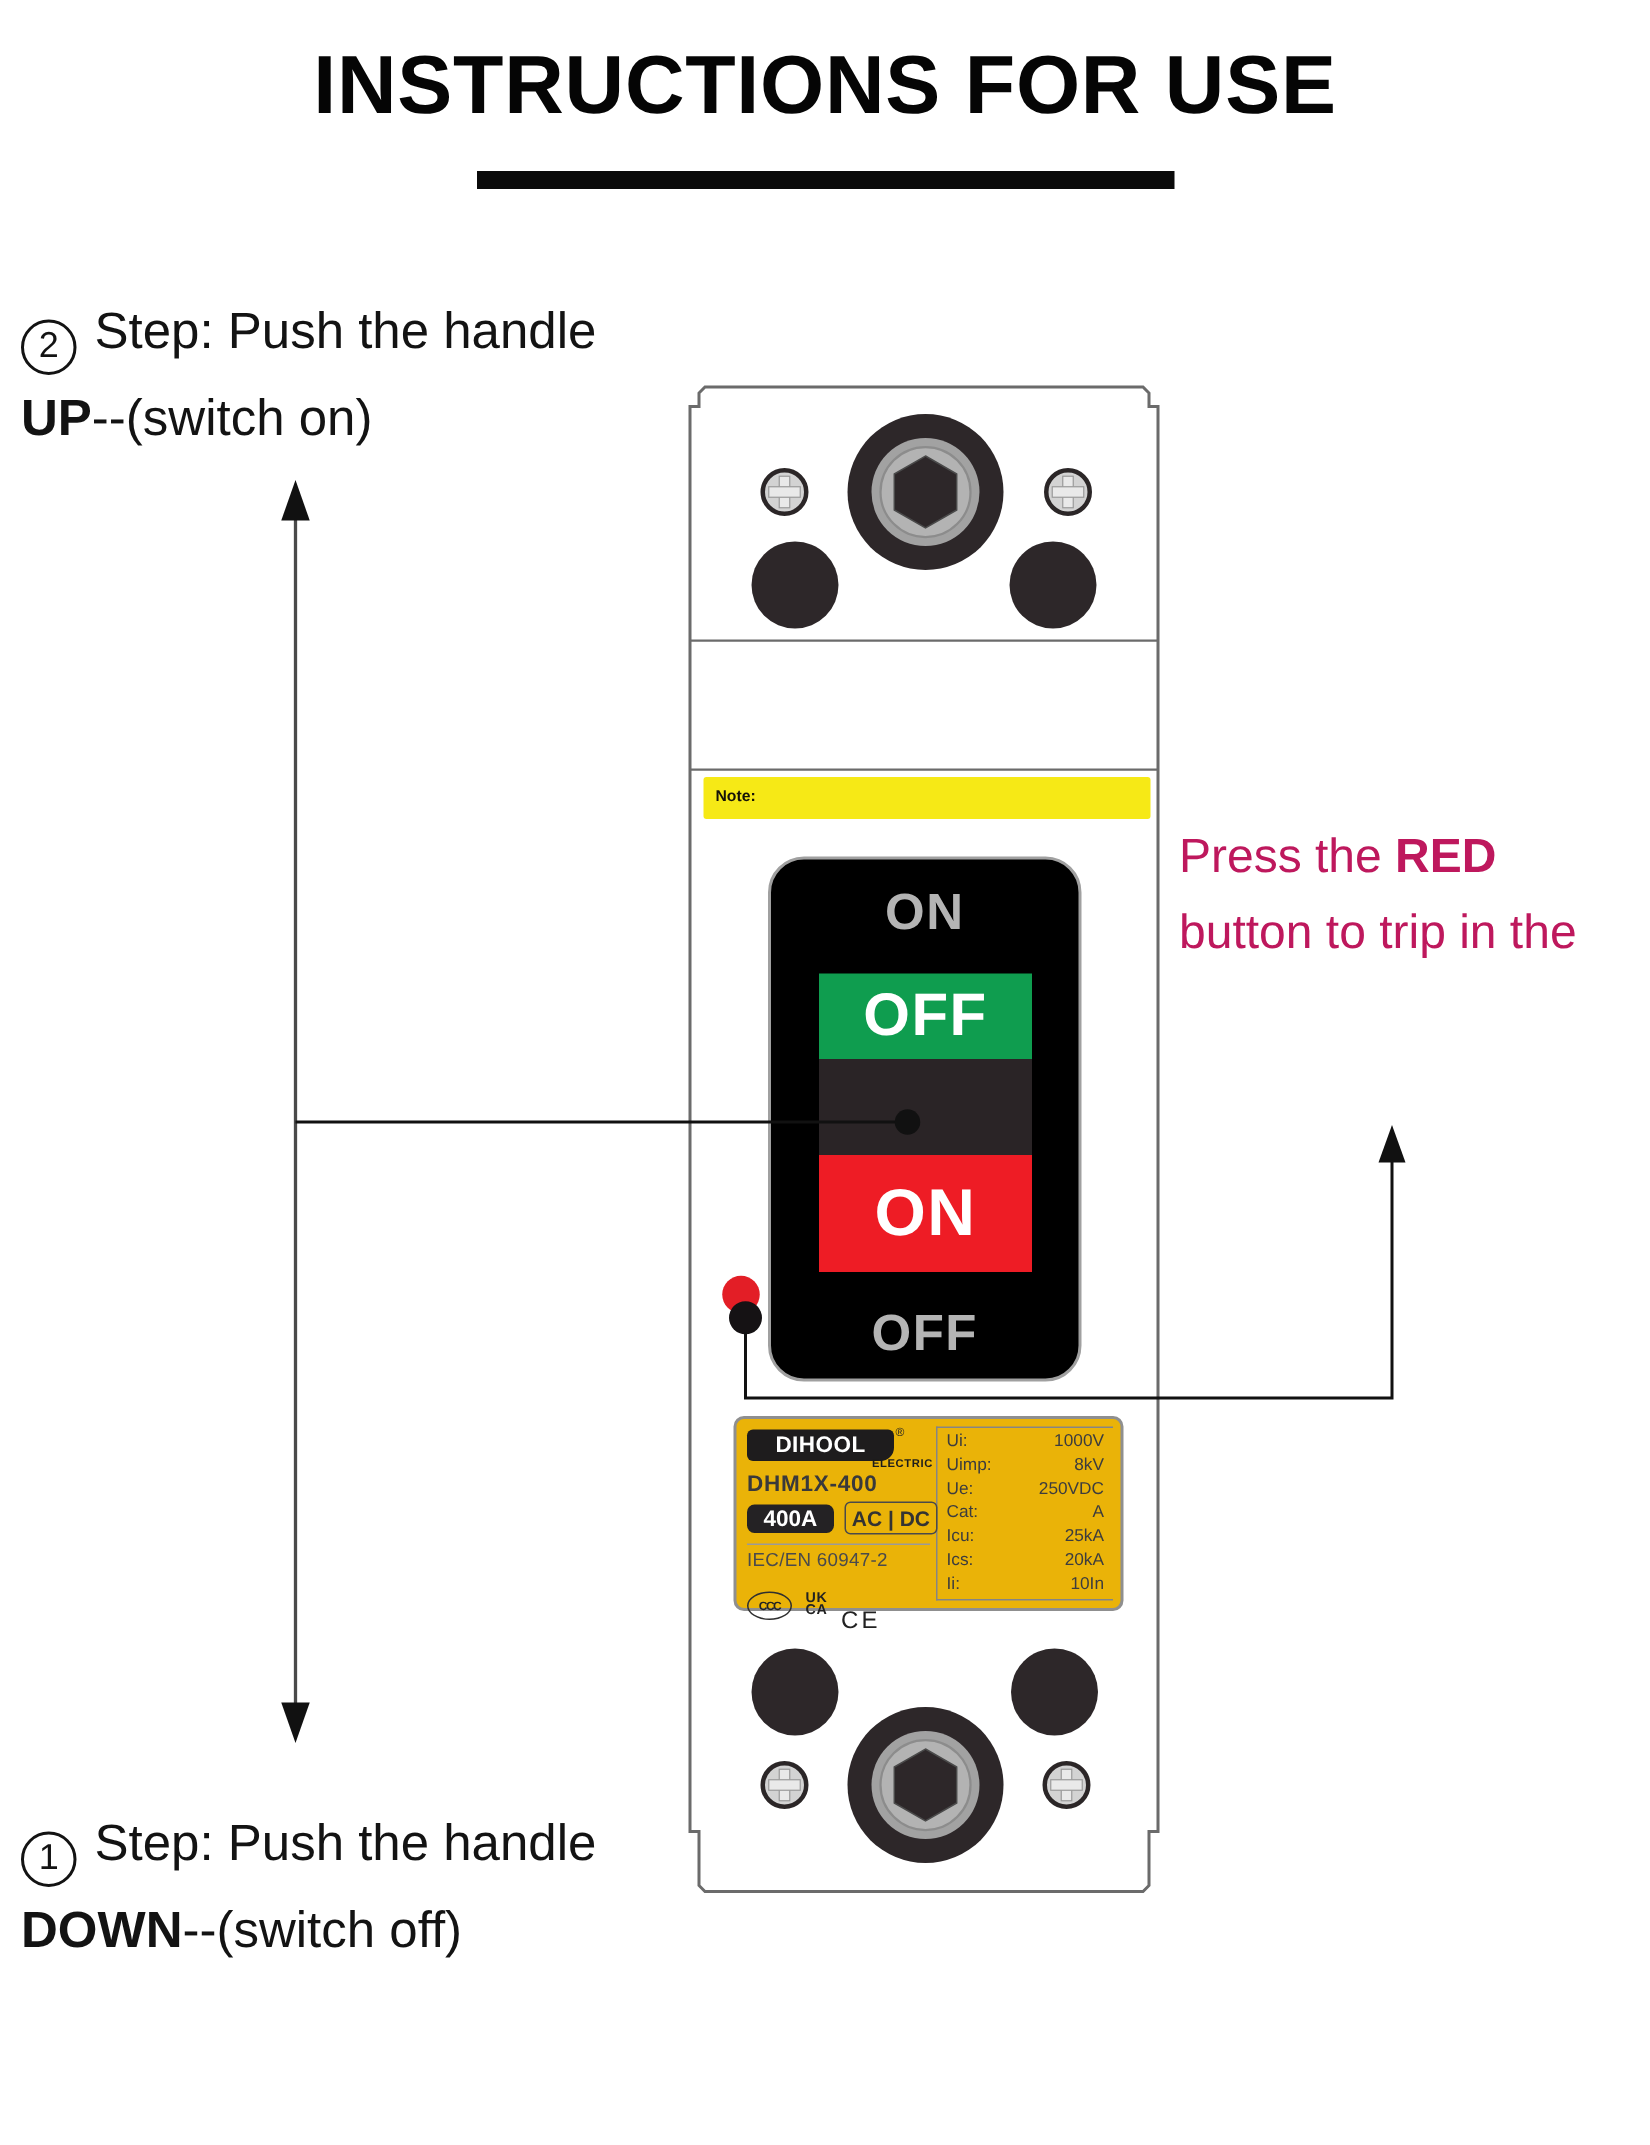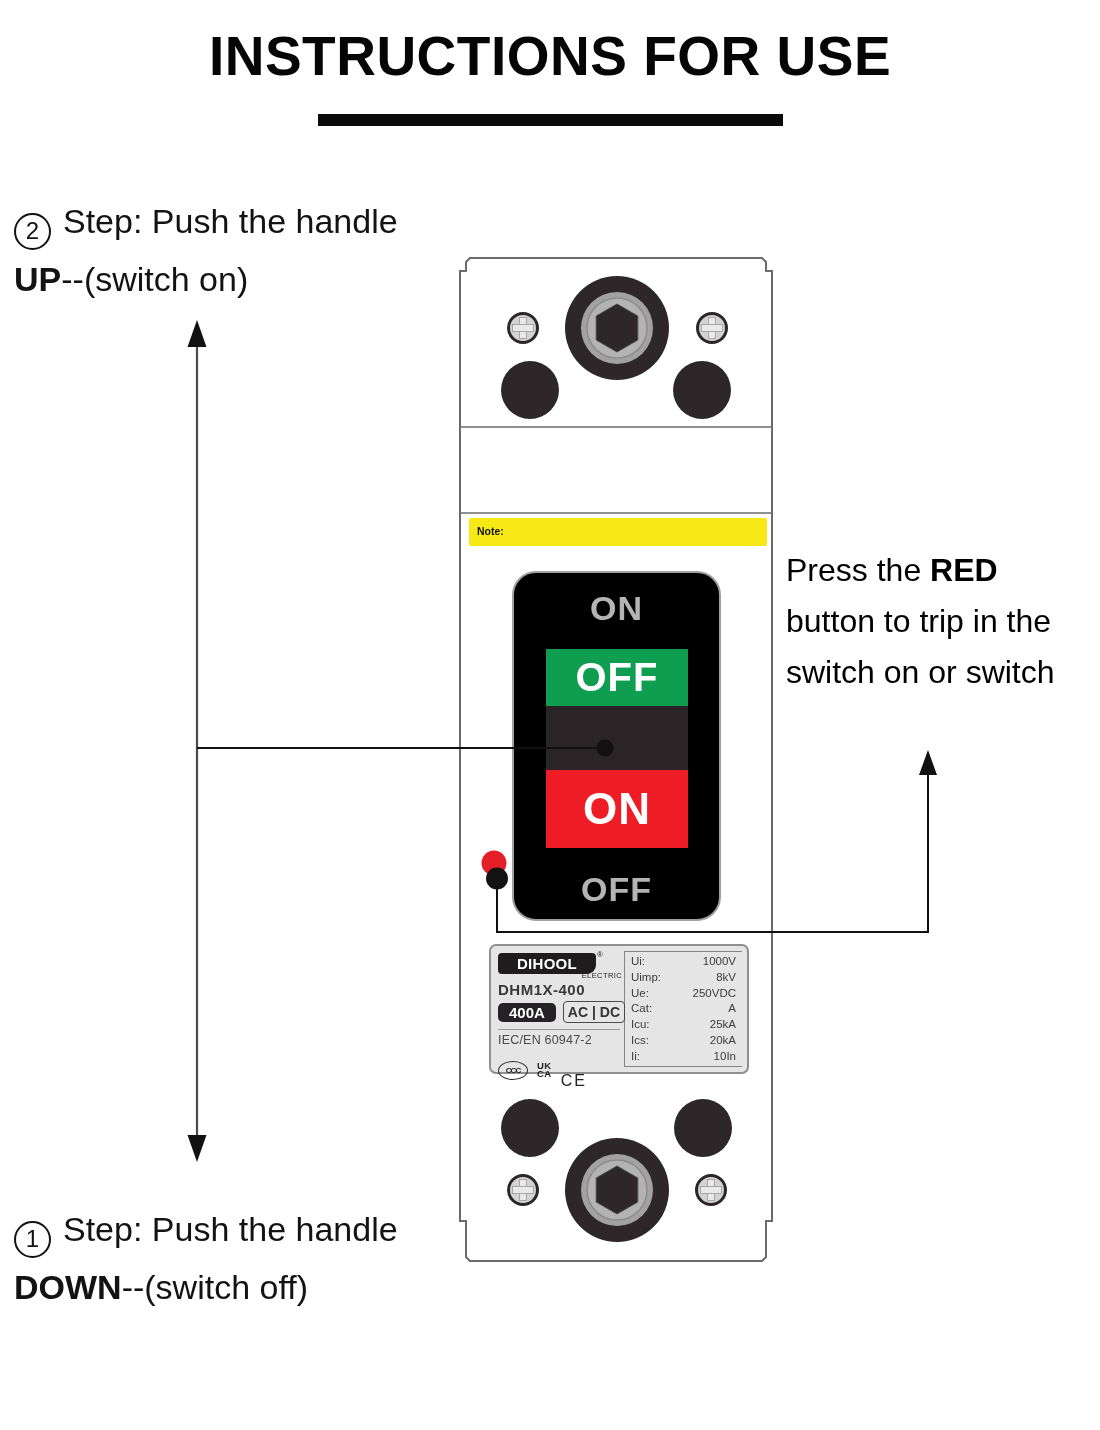--- a/index.html
+++ b/index.html
@@ -21,21 +21,21 @@
   .step .circ{
     display:inline-flex;width:37px;height:37px;border:2.5px solid #131313;border-radius:50%;
     align-items:center;justify-content:center;font-size:24px;margin-right:12px;vertical-align:-6px;
     box-sizing:border-box;
   }
   .step b{font-weight:bold;}
   .step2{left:14px;top:192px;}
   .step1{left:14px;top:1200px;}
 
   
-  .press{left:786px;top:545px;font-size:32px;line-height:51px;color:#000000;white-space:nowrap;}
+  .press{left:786px;top:545px;font-size:32px;line-height:51px;color:#be185d;white-space:nowrap;}
   .press b{font-weight:bold;}
 
   
   .layer{left:0;top:0;width:1100px;height:1430px;pointer-events:none;}
   .z1{z-index:1;} .z2{z-index:2;} .z5{z-index:5;}
 
   
   .note{
     left:469px;top:518px;width:298px;box-sizing:border-box;z-index:2;
     background:#f6e916;border-radius:2px;padding:5px 5px 6px 8px;
@@ -54,30 +54,30 @@
   .pos-top{top:16px;} .pos-bottom{bottom:10px;}
   .blocks{position:absolute;left:32px;top:76px;width:142px;}
   .blk{width:100%;text-align:center;color:#ffffff;font-weight:bold;}
   .blk-green{height:57px;line-height:57px;background:#0f9d4f;font-size:40px;letter-spacing:1px;}
   .blk-black{height:64px;background:#2a2426;}
   .blk-red{height:78px;line-height:78px;background:#ee1c25;font-size:44px;letter-spacing:1px;}
 
   
   .plate{
     left:489px;top:944px;width:260px;height:130px;box-sizing:border-box;z-index:2;position:absolute;
-    background:#e5e5e5;border:2px solid #8f8f8f;border-radius:7px;display:flex;padding:5px;
+    background:#eab308;border:2px solid #8f8f8f;border-radius:7px;display:flex;padding:5px;
   }
   .lab-left{width:128px;padding:2px 4px 0 2px;position:relative;box-sizing:border-box;}
   .brand-row{position:relative;height:25px;}
   .brand-badge{
     position:absolute;left:0;top:0;width:98px;height:21px;background:#1e1c1d;border-radius:4px 4px 9px 4px;
     color:#fff;font-weight:bold;font-size:15px;text-align:center;line-height:21px;letter-spacing:0.3px;
   }
   .reg{position:absolute;left:99px;top:-3px;font-size:8px;color:#222;}
-  .electric{position:absolute;right:-2px;bottom:-2px;font-size:7.5px;font-weight:normal;color:#1c1c1c;letter-spacing:0.4px;}
+  .electric{position:absolute;right:-2px;bottom:-2px;font-size:7.5px;font-weight:bold;color:#1c1c1c;letter-spacing:0.4px;}
   .model{font-size:15px;font-weight:bold;color:#39393b;letter-spacing:0.5px;margin-top:3px;white-space:nowrap;}
   .amp-row{display:flex;gap:7px;margin-top:3px;align-items:center;}
   .amp-badge{background:#242224;color:#fff;font-weight:bold;font-size:15px;padding:1px 11px;border-radius:5px;}
   .acdc{border:1.5px solid #4a4a4a;border-radius:4px;font-size:14px;font-weight:bold;padding:2px 4px;color:#333;white-space:nowrap;}
   .lab-div{border-top:1.5px solid #9a9a9a;margin:6px 0 3px;}
   .std{font-size:12.5px;color:#4a4a4c;letter-spacing:0.2px;white-space:nowrap;}
   .marks{display:flex;align-items:center;gap:9px;margin-top:3px;}
   .ccc{width:30px;height:19px;border:1.6px solid #2f2f2f;border-radius:50%;display:flex;align-items:center;
     justify-content:center;font-size:8px;font-weight:bold;letter-spacing:-1px;color:#222;box-sizing:border-box;}
   .ukca{font-size:9.5px;font-weight:bold;line-height:8.5px;letter-spacing:0.5px;color:#222;}
@@ -154,21 +154,20 @@
     <span class="circ">1</span><span>Step: Push the handle</span>
   </div>
   <div>
     <b>DOWN</b><span>--(switch off)</span>
   </div>
 </div>
 
 <div class="abs press z2">
   <div><span>Press the </span><b>RED</b></div>
   <div>button to trip in the</div>
-  <div>switch on or switch</div>
 </div>
 
 <div class="abs note">
   <span class="note-label">Note:</span>
 </div>
 
 <div class="housing">
   <div class="pos-label pos-top">ON</div>
   <div class="blocks">
     <div class="blk blk-green">OFF</div>

